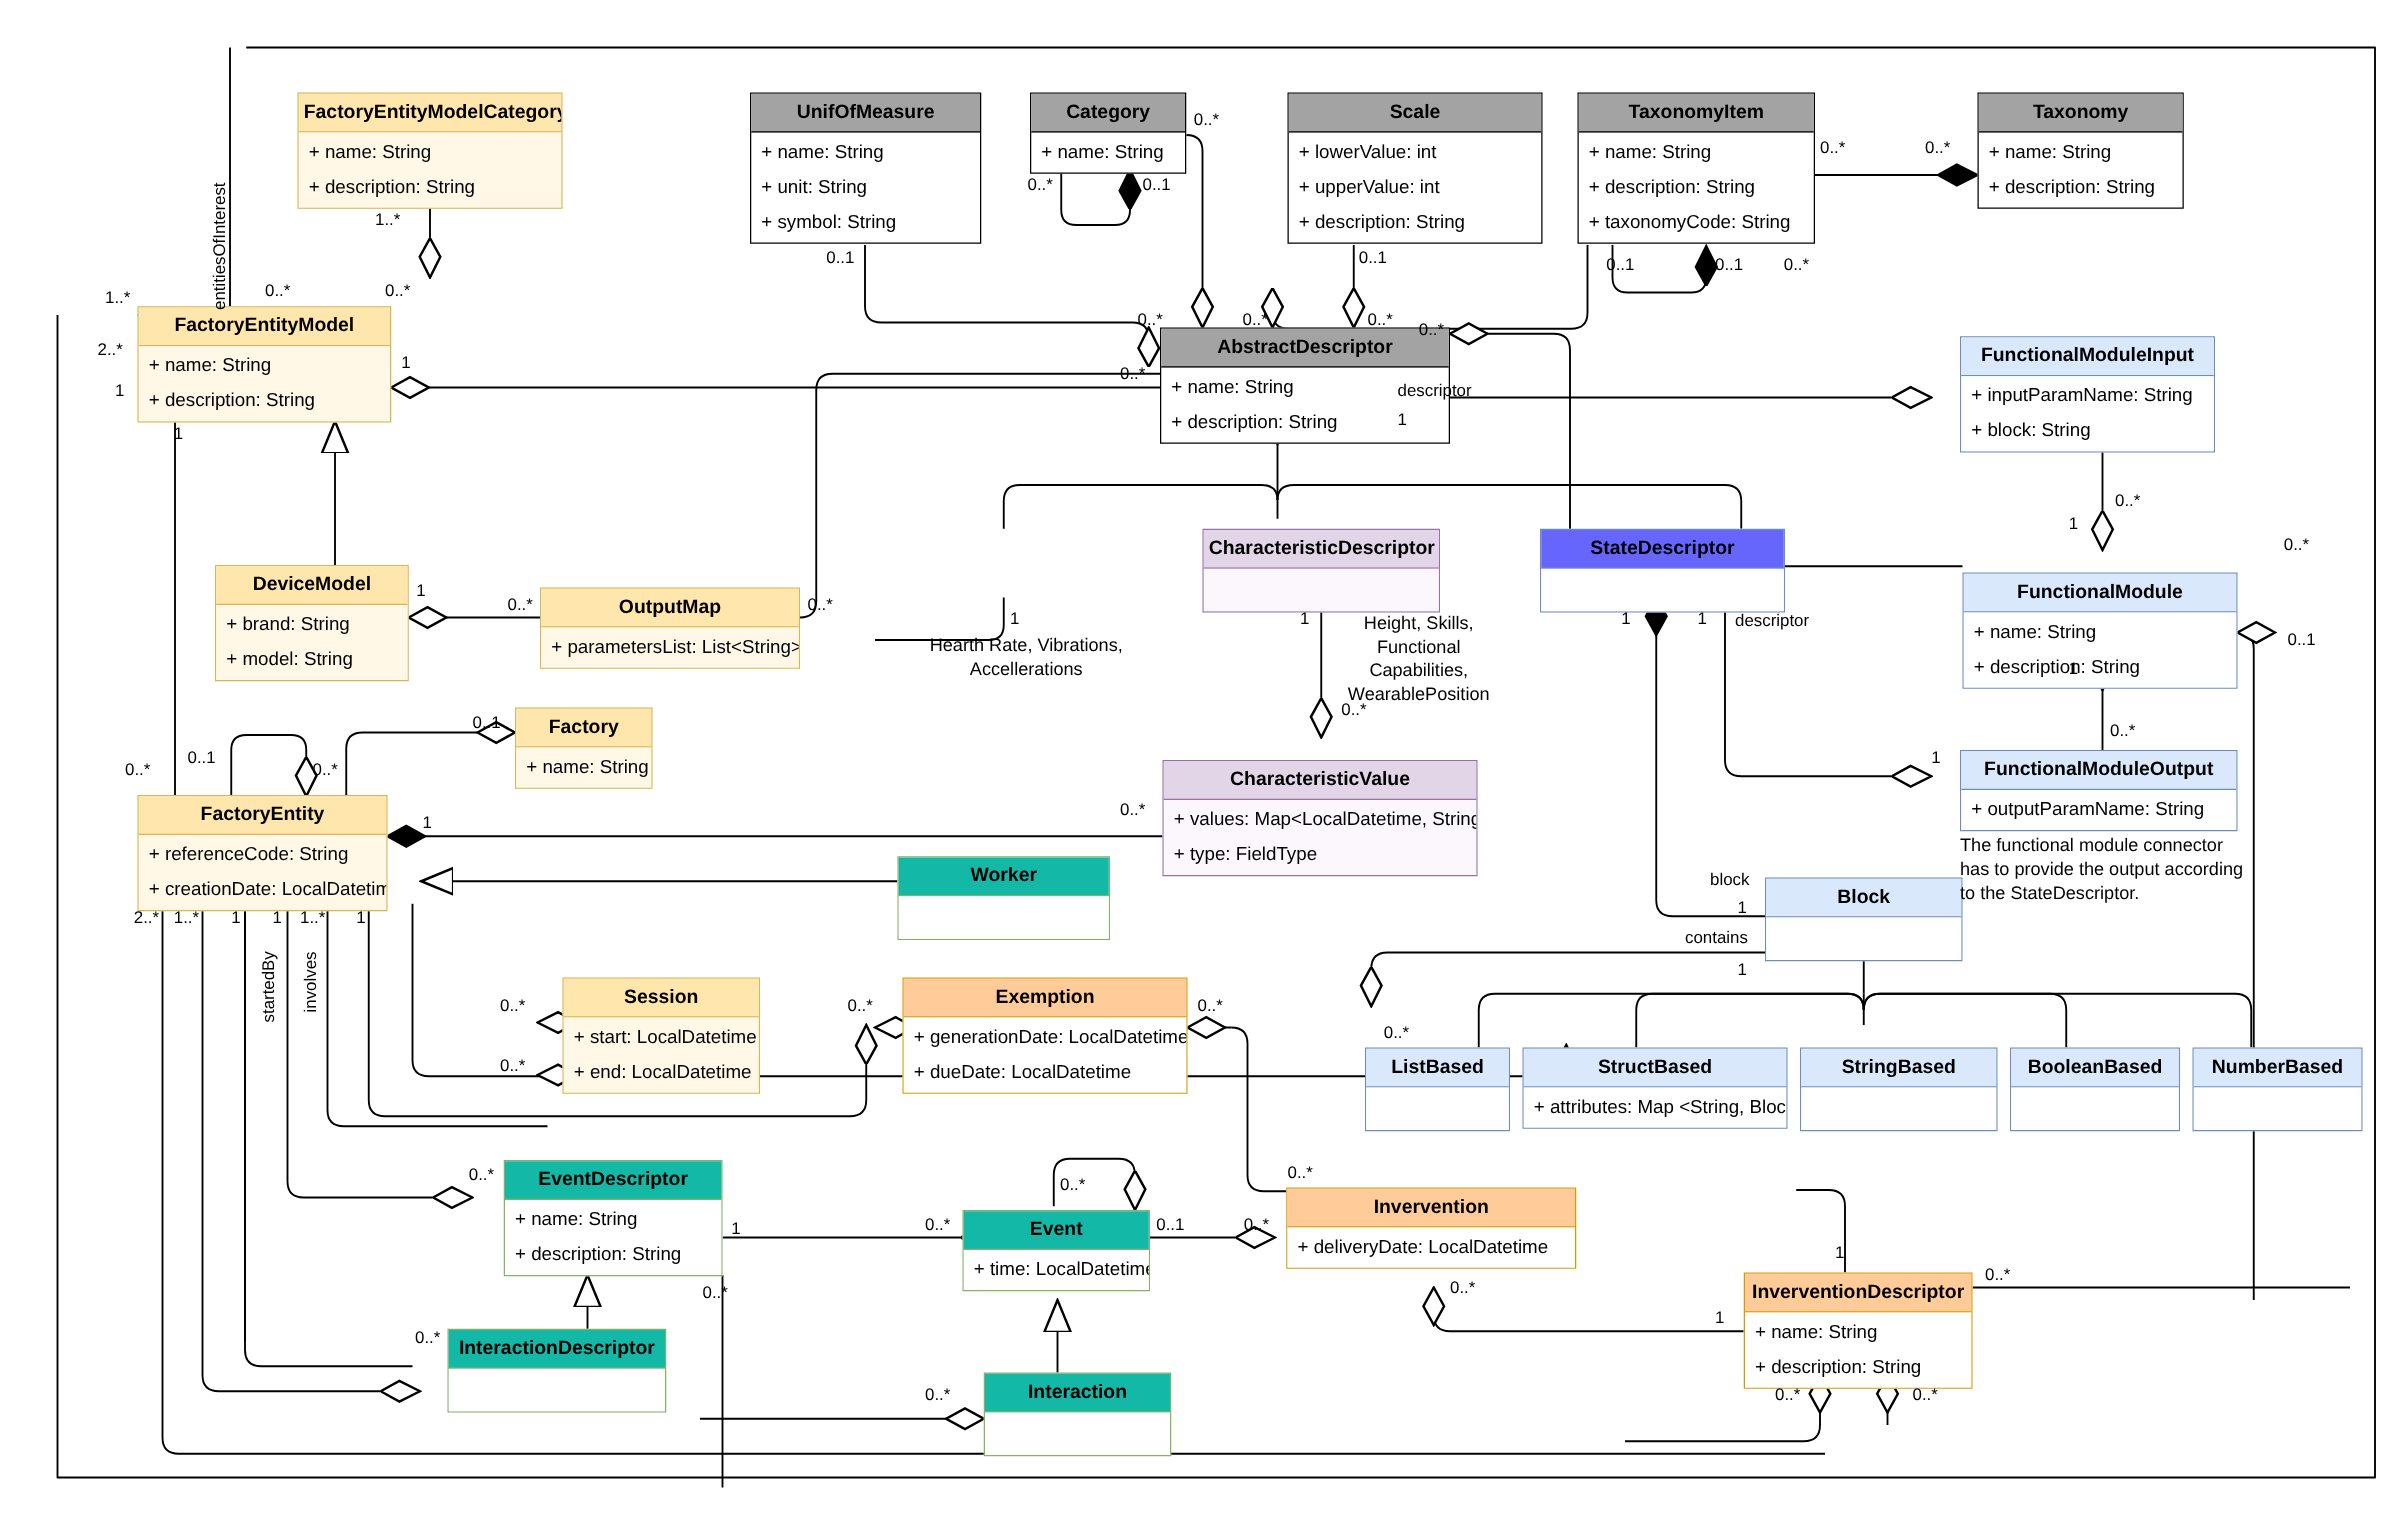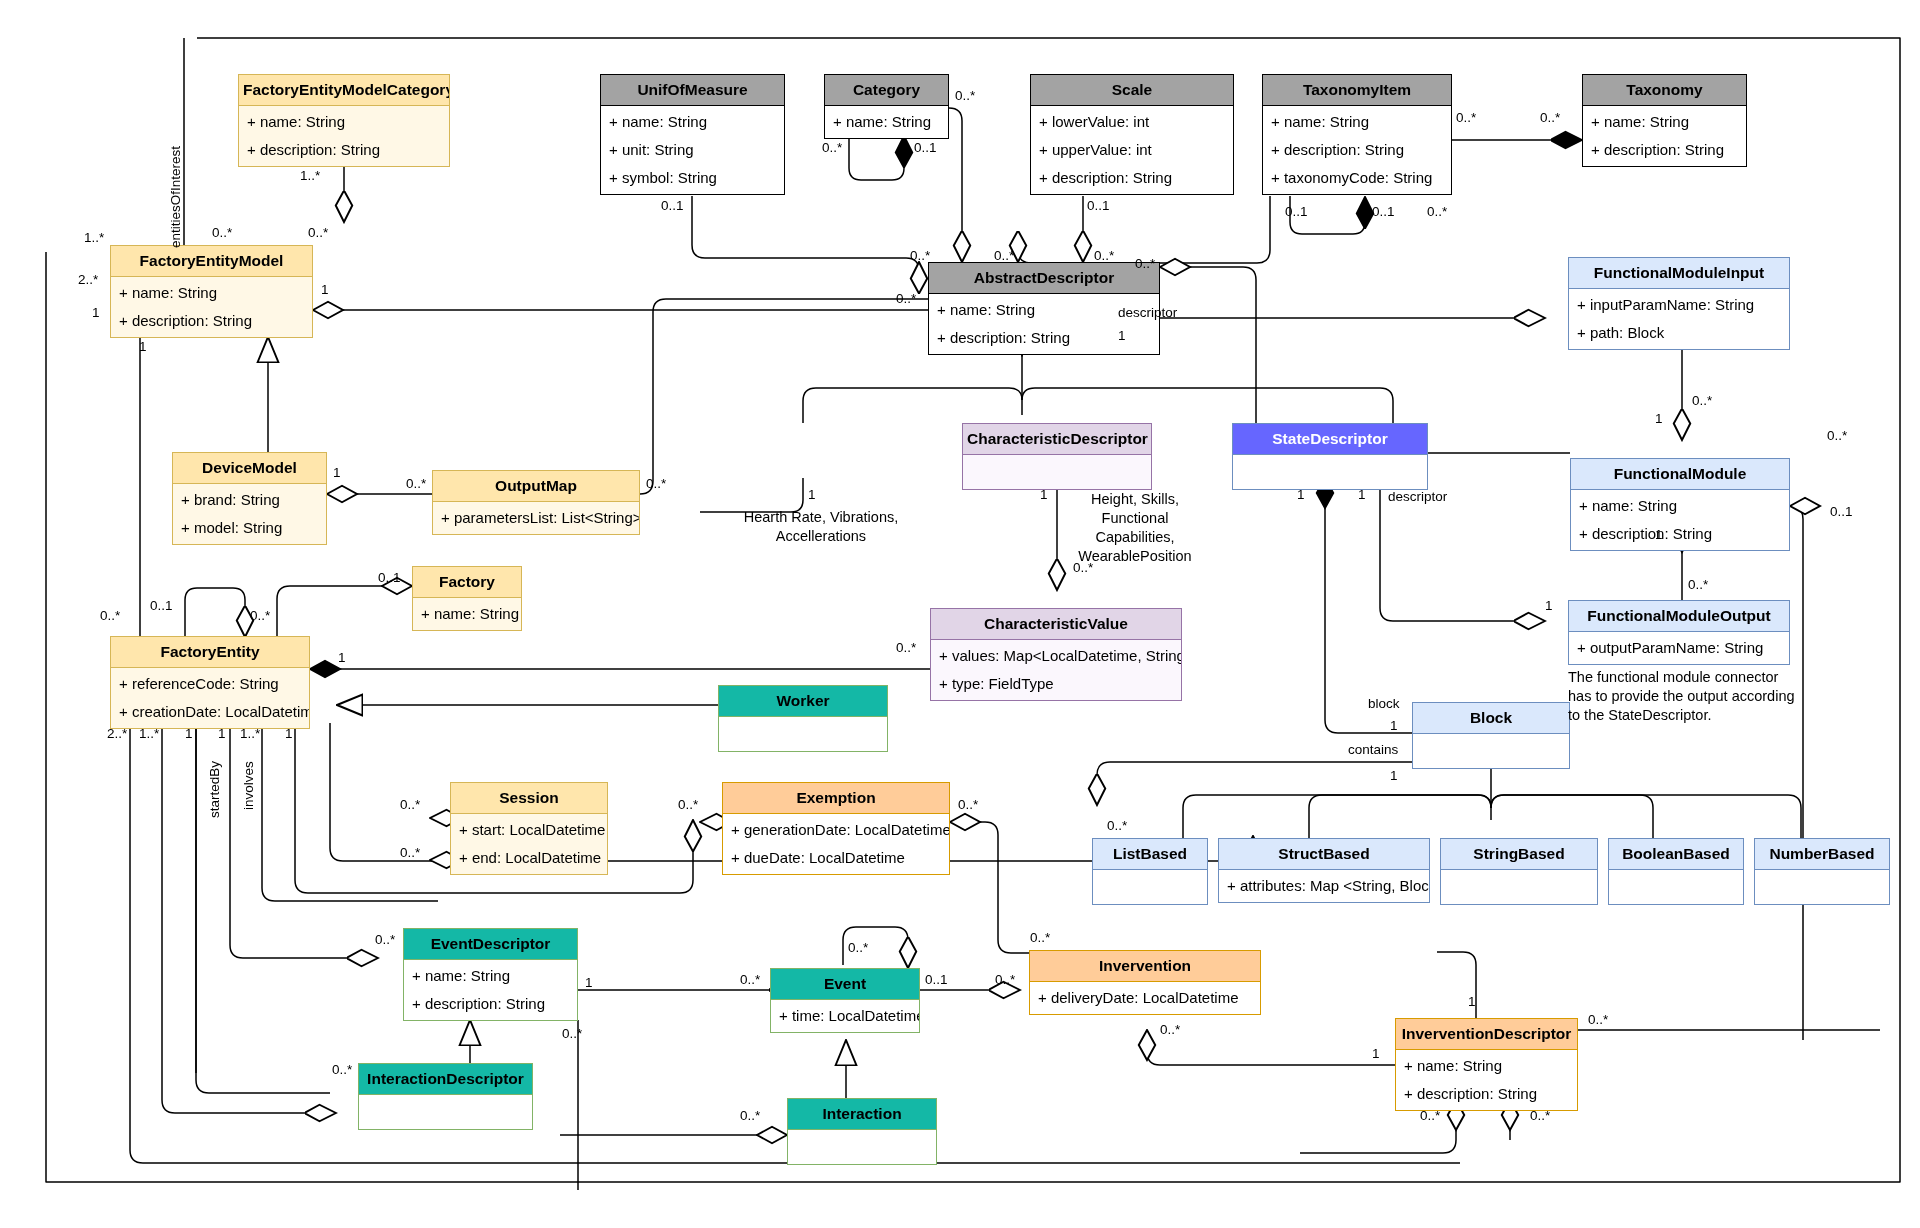--- a/index.html
+++ b/index.html
@@ -24,21 +24,21 @@
 
   .t-red{border-color:#b85450;background:#fdeceb;}
   .t-red .hdr{background:#f8cecc;border-bottom-color:#b85450;}
   .t-red .body{background:#fdf2f1;}
 
   .t-purple{border-color:#9673a6;background:#fbf7fd;}
   .t-purple .hdr{background:#e1d5e7;border-bottom-color:#9673a6;}
   .t-purple .body{background:#fbf7fd;}
 
   .t-indigo{border-color:#6c8ebf;background:#fff;}
-  .t-indigo .hdr{background:#6666ff;border-bottom-color:#6c8ebf;color:#ffffff;}
+  .t-indigo .hdr{background:#6666ff;border-bottom-color:#6c8ebf;color:#000000;}
   .t-indigo .body{background:#fff;}
 
   .t-blue{border-color:#6c8ebf;background:#fff;}
   .t-blue .hdr{background:#dae8fc;border-bottom-color:#6c8ebf;}
   .t-blue .body{background:#fff;}
 
   .t-green{border-color:#82b366;background:#fff;}
   .t-green .hdr{background:#14b8a6;border-bottom-color:#82b366;}
   .t-green .body{background:#fff;}
 
@@ -258,25 +258,25 @@
   </div>
 
   <div class="cls t-plain" style="left:928px;top:262px;width:232px;">
     <div class="hdr">AbstractDescriptor</div>
     <div class="body">
       <div class="attr">+ name: String</div>
       <div class="attr">+ description: String</div>
     </div>
   </div>
 
-  <div class="cls t-blue" style="left:1568px;top:257px;width:222px;">
+  <div class="cls t-blue" style="left:1568px;top:269px;width:204px;">
     <div class="hdr">FunctionalModuleInput</div>
     <div class="body">
       <div class="attr">+ inputParamName: String</div>
-      <div class="attr">+ path: Block</div>
+      <div class="attr">+ block: String</div>
     </div>
   </div>
 
   <div class="cls t-yellow" style="left:172px;top:452px;width:155px;">
     <div class="hdr">DeviceModel</div>
     <div class="body">
       <div class="attr">+ brand: String</div>
       <div class="attr">+ model: String</div>
     </div>
   </div>

